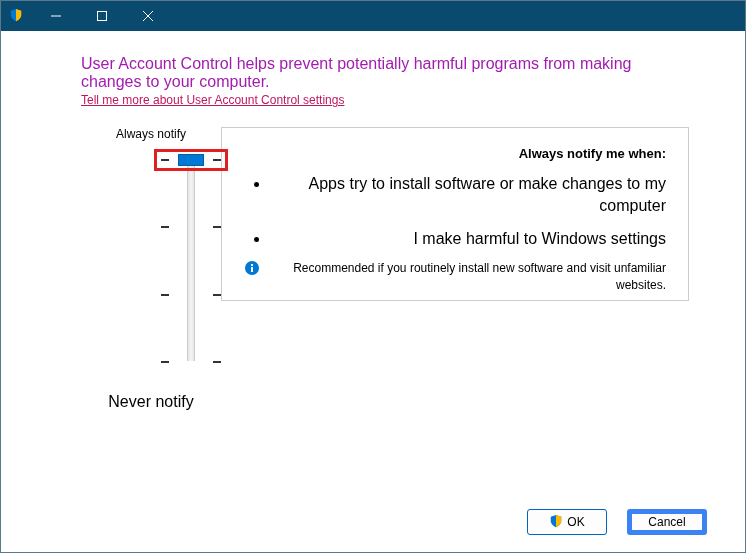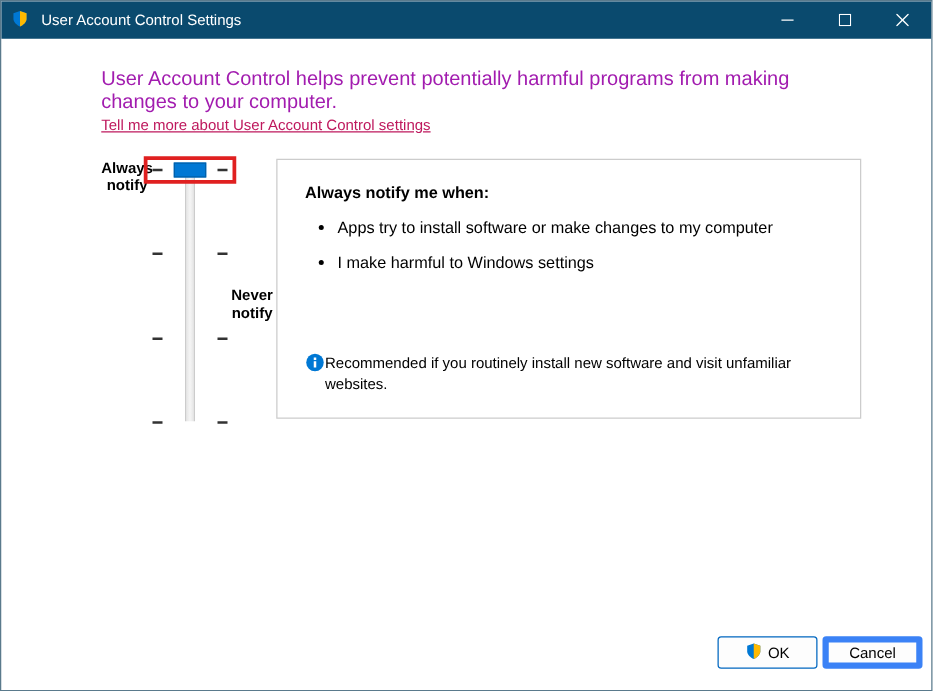--- a/index.html
+++ b/index.html
@@ -8,52 +8,51 @@
   .titlebar-icon { width: 16px; height: 16px; margin-right: 8px; }
   .titlebar-text { flex: 1; font-size: 12px; }
   .titlebar-btns { display: flex; height: 100%; }
   .tb-btn { width: 46px; height: 30px; display: flex; align-items: center; justify-content: center; color: #fff; }
   .tb-btn svg { width: 10px; height: 10px; }
   .content { padding: 24px 56px 0 80px; }
   .heading { color: #0033aa; font-size: 16px; font-weight: 400; margin-bottom: 14px; }
   .subtext { font-size: 16px; color: #a21caf; margin-bottom: 2px; }
   .link { color: #be185d; text-decoration: underline; font-size: 12px; cursor: pointer; display: inline-block; }
   .body-area { display: flex; margin-top: 20px; }
-  .slider-col { width: 140px; display: flex; flex-direction: row; align-items: center; font-weight: bold; }
+  .slider-col { width: 140px; display: flex; flex-direction: column; align-items: flex-end; }
   .slider-label-top { font-size: 12px; margin-bottom: 10px; align-self: flex-start; padding-left: 0; text-align: center; width: 100%; }
-  .slider-label-bottom { font-size: 12px; margin-top: 12px; text-align: center; width: 100%; }
+  .slider-label-bottom { font-size: 16px; margin-top: 22px; text-align: center; width: 100%; }
   .slider-track-wrap { height: 220px; position: relative; display: flex; flex-direction: column; align-items: center; justify-content: space-between; padding: 8px 0; }
   .slider-track { position: absolute; top: 10px; bottom: 10px; left: 50%; transform: translateX(-50%); width: 8px; background: linear-gradient(to right, #e5e5e5, #f5f5f5, #e5e5e5); border-left: 1px solid #ccc; border-right: 1px solid #ccc; }
   .slider-tick { width: 60px; display: flex; justify-content: space-between; z-index: 1; }
   .tick-dash { width: 8px; height: 2px; background: #333; }
   .slider-thumb { position: absolute; top: 3px; left: 50%; transform: translateX(-50%); width: 26px; height: 12px; background: #0078d4; border: 1px solid #0060aa; z-index: 2; }
   .highlight-box { position: absolute; top: -2px; left: 50%; transform: translateX(-50%); width: 74px; height: 22px; border: 3px solid #e02020; z-index: 3; pointer-events: none; }
-  .desc-box { flex: 1; border: 1px solid #ccc; padding: 18px 22px; height: 208px; display: flex; flex-direction: column; margin-left: 0; }
+  .desc-box { flex: 1; border: 1px solid #ccc; padding: 18px 22px; height: 174px; display: flex; flex-direction: column; margin-left: 0; text-align: right; }
   .desc-title { font-weight: 600; font-size: 13px; margin-bottom: 12px; }
   .desc-list { list-style: disc; padding-left: 26px; }
-  .desc-list li { font-size: 13px; margin-bottom: 10px; line-height: 1.4; }
+  .desc-list li { font-size: 16px; margin-bottom: 10px; line-height: 1.4; }
   .rec-row { margin-top: auto; display: flex; align-items: flex-start; }
   .info-icon { width: 16px; height: 16px; flex-shrink: 0; }
   .rec-text { font-size: 12px; line-height: 1.4; }
-  .button-row { position: absolute; bottom: 18px; right: 8px; display: flex; gap: 4px; }
+  .button-row { position: absolute; bottom: 18px; right: 39px; display: flex; gap: 20px; }
   .btn { height: 26px; min-width: 80px; border: 5px solid #3b82f6; background: #fdfdfd; border-radius: 3px; font-size: 12px; display: flex; align-items: center; justify-content: center; gap: 4px; padding: 0 14px; cursor: pointer; }
   .btn.primary { border: 1px solid #0067c0; }
   .shield-svg { width: 14px; height: 14px; }
 </style>
 </head>
 <body>
 
 <div class="titlebar">
   <span class="titlebar-icon">
     <svg class="shield-svg" viewBox="0 0 16 16">
         <path d="M8 1 L14 3 V8 C14 11 11 14 8 15 C5 14 2 11 2 8 V3 Z" fill="#0078d4"></path>
         <path d="M8 1 L14 3 V8 C14 11 11 14 8 15 V1 Z" fill="#ffb900"></path>
       </svg>
   </span>
-  <span class="titlebar-text">User Account Control Settings</span>
   <div class="titlebar-btns">
     <div class="tb-btn">
         <svg viewBox="0 0 10 10">
           <line x1="0" y1="5" x2="10" y2="5" stroke="#fff" stroke-width="1"></line>
         </svg>
       </div>
     <div class="tb-btn">
         <svg viewBox="0 0 10 10">
           <rect x="0.5" y="0.5" width="9" height="9" stroke="#fff" fill="none" stroke-width="1"></rect>
         </svg>

